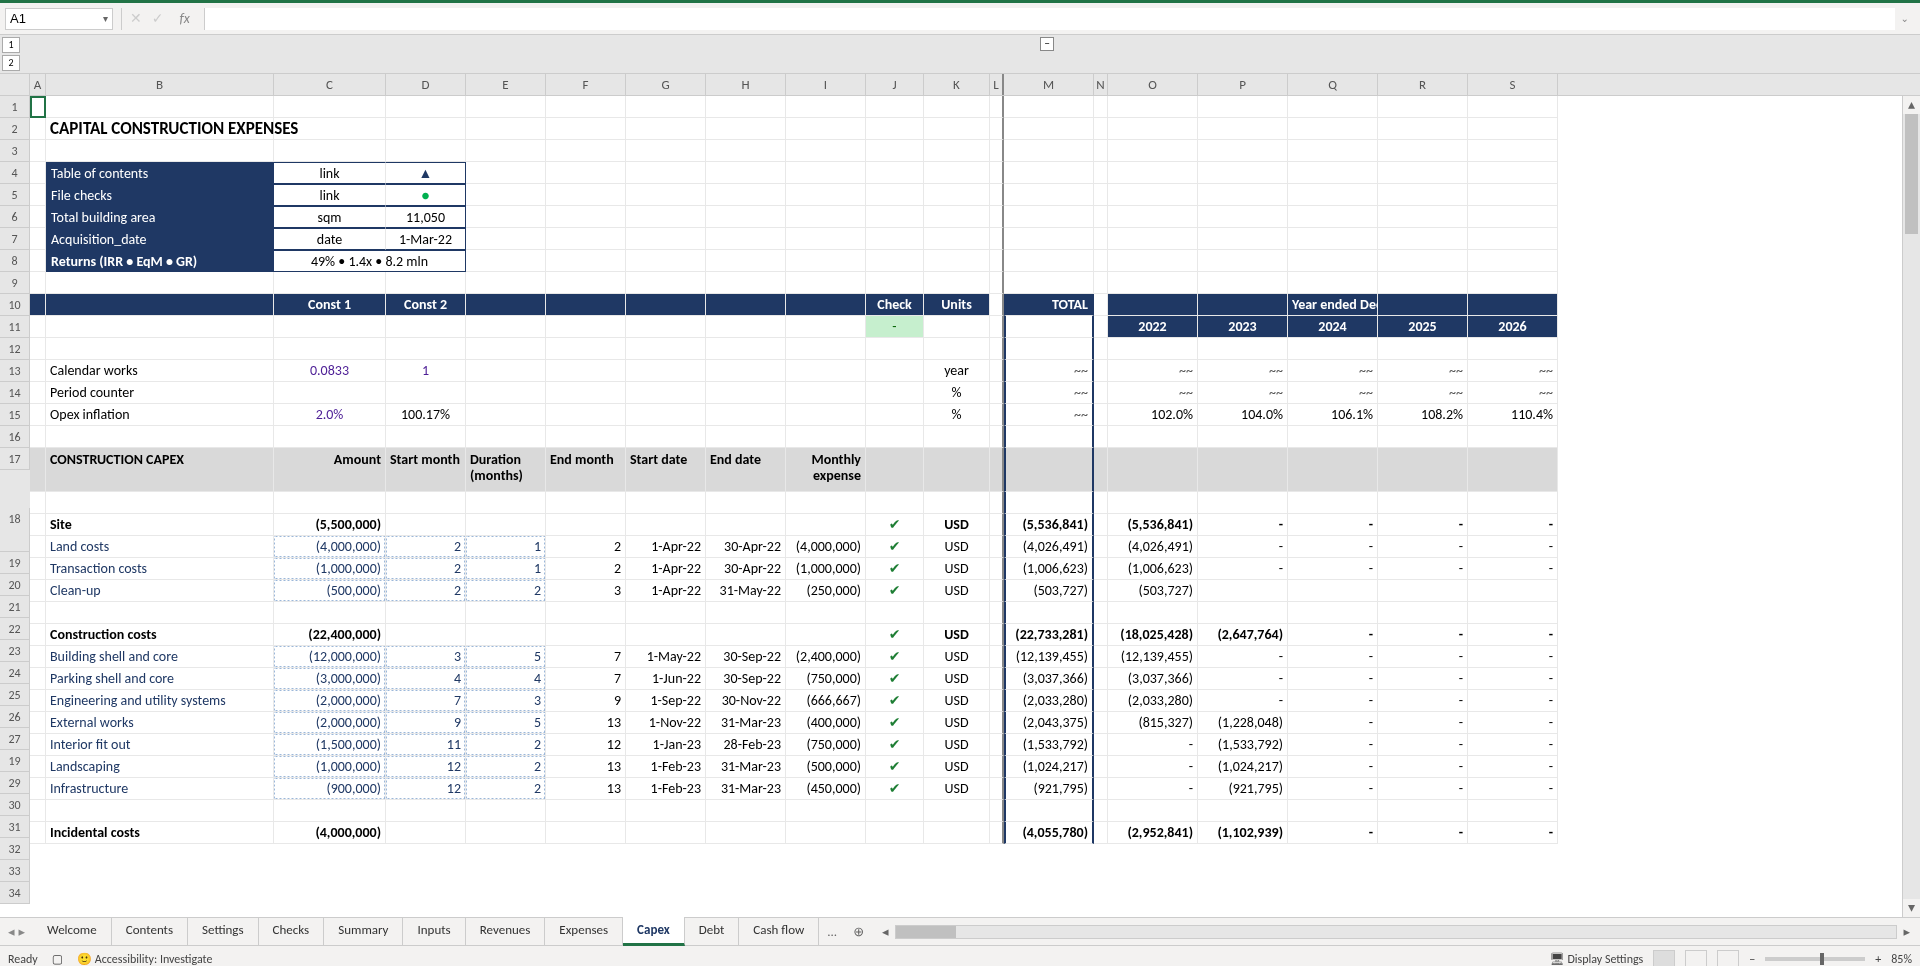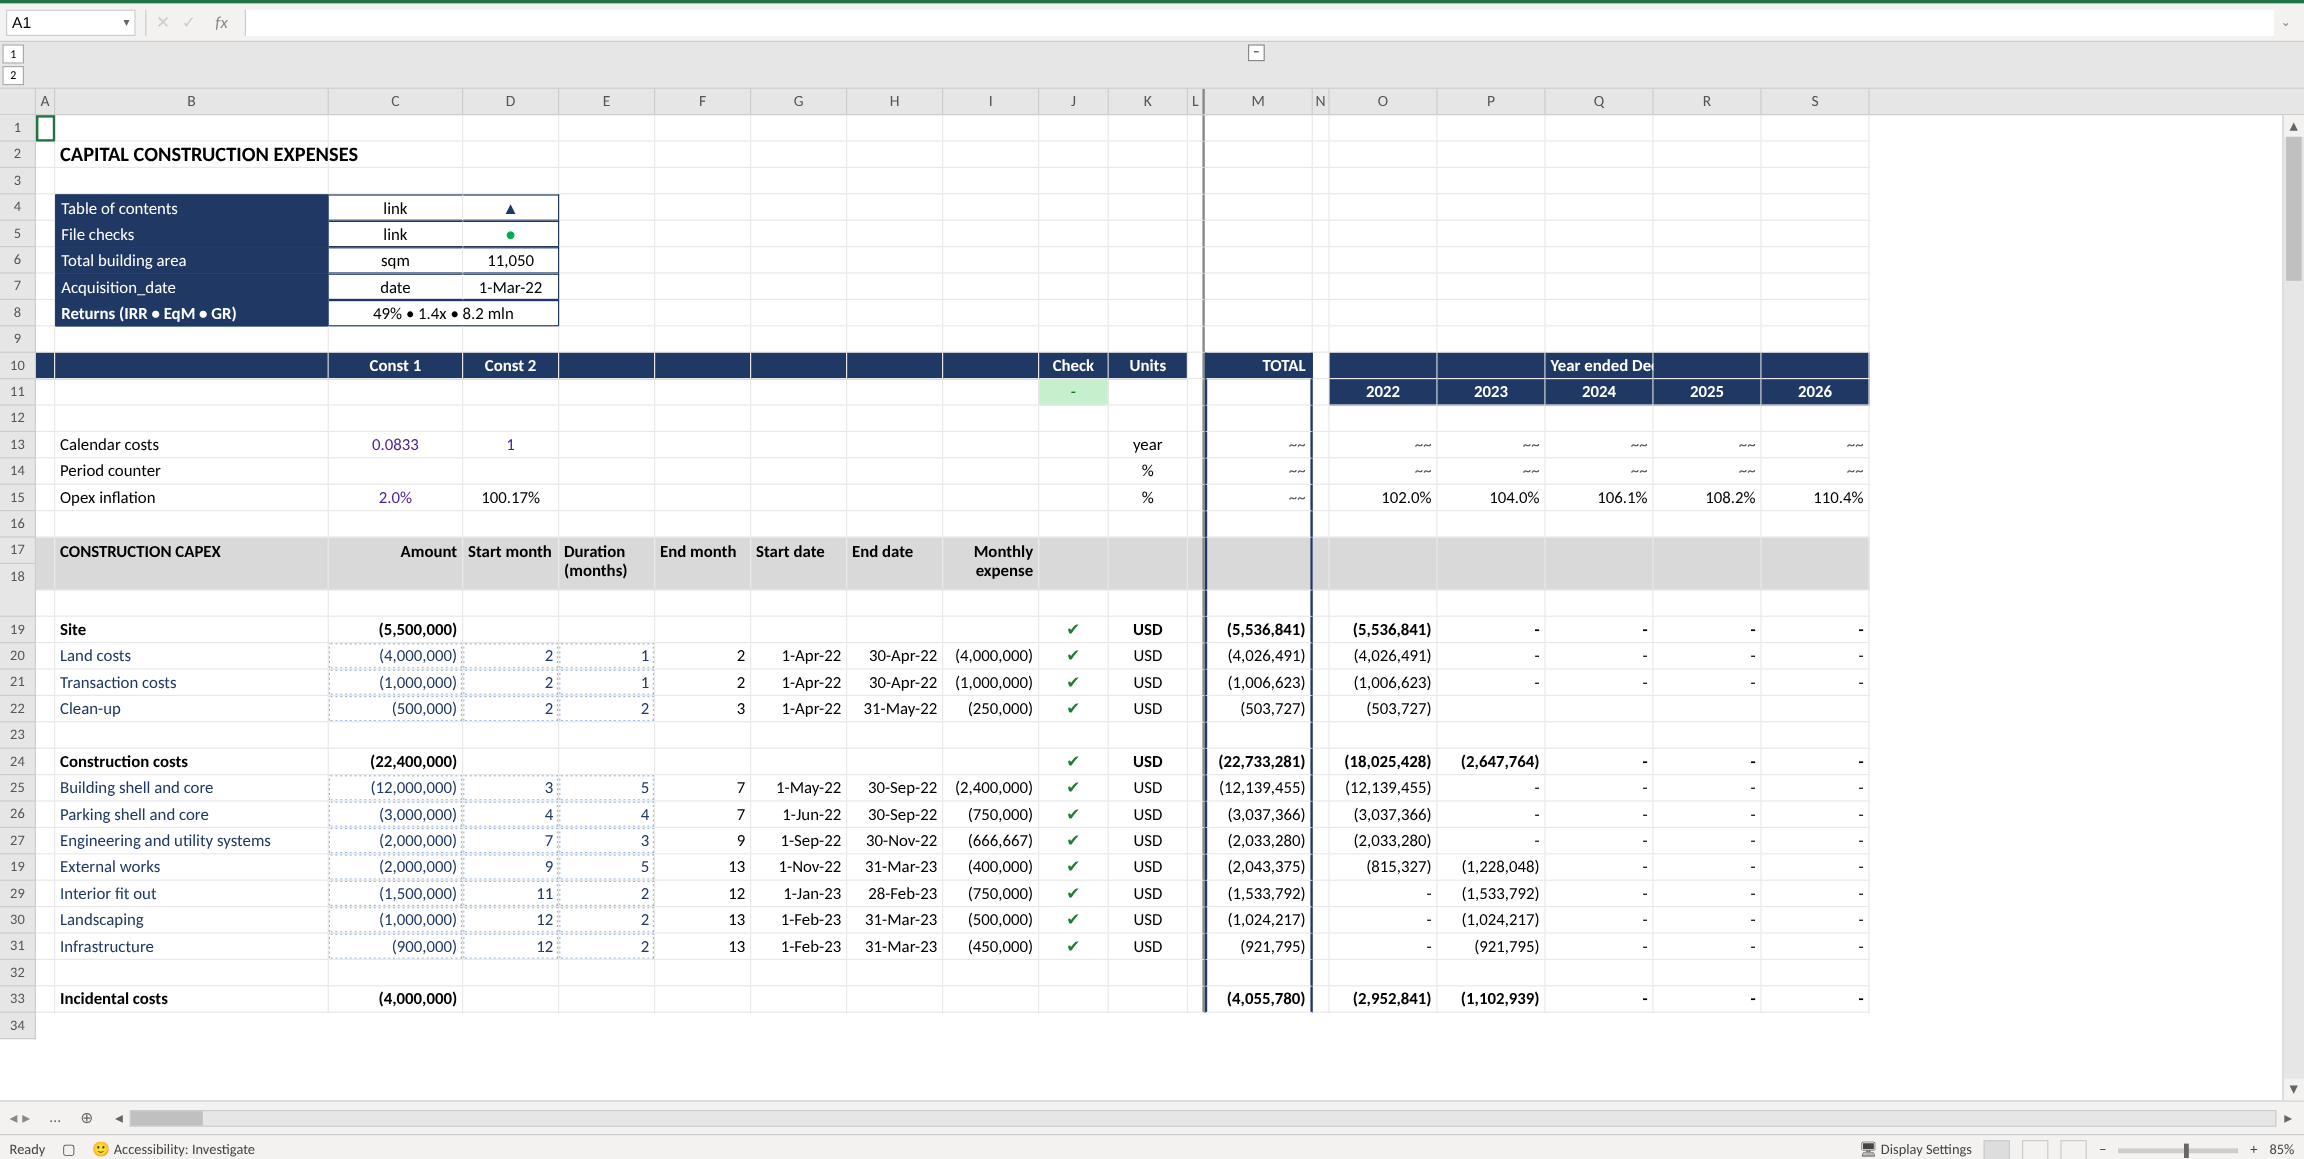--- a/index.html
+++ b/index.html
@@ -24,21 +24,21 @@
 .outline-left .ob { width: 18px; height: 16px; border: 1px solid #aaa; background: #fff; font-size: 10px; text-align: center; margin: 2px; }
 .outline-right { flex: 1; position: relative; height: 36px; }
 
 
 .grid-wrap { position: relative; height: calc(966px - 3px - 30px - 36px - 28px - 26px); overflow: hidden; }
 .col-headers { display: flex; background: #e6e6e6; border-bottom: 1px solid #ccc; height: 22px; position: sticky; top: 0; }
 .col-headers .sel-all { width: 30px; border-right: 1px solid #ccc; }
 .ch { border-right: 1px solid #ccc; text-align: center; font-size: 13px; color: #555; line-height: 22px; }
 .row-labels { position: absolute; left: 0; top: 22px; width: 30px; background: #e6e6e6; }
 .rl { height: 22px; border-bottom: 1px solid #ccc; border-right: 1px solid #ccc; text-align: center; font-size: 12px; color: #555; line-height: 22px; }
-.rl.r18 { height: 44px; }
+.rl.r18 { height: 44px; margin-top: 38px; }
 
 .cells { position: absolute; left: 30px; top: 22px; right: 0; }
 .row { display: flex; height: 22px; }
 .row.r18 { height: 44px; }
 .cell { border-right: 1px solid #e8e8e8; border-bottom: 1px solid #e8e8e8; padding: 0 4px; line-height: 22px; white-space: nowrap; overflow: hidden; }
 
 
 .cA { width: 16px; }
 .cB { width: 228px; }
 .cC { width: 112px; }
@@ -453,21 +453,21 @@
         <div class="cell cM total-col-l total-col-r"></div>
         <div class="cell cN"></div>
         <div class="cell cO"></div>
         <div class="cell cP"></div>
         <div class="cell cQ"></div>
         <div class="cell cR"></div>
         <div class="cell cS"></div>
       </div>
       <div class="row">
         <div class="cell cA"></div>
-        <div class="cell cB">   Calendar costs</div>
+        <div class="cell cB">   Calendar works</div>
         <div class="cell cC green-txt c-align">0.0833</div>
         <div class="cell cD green-txt c-align">1</div>
         <div class="cell cE"></div>
         <div class="cell cF"></div>
         <div class="cell cG"></div>
         <div class="cell cH"></div>
         <div class="cell cI"></div>
         <div class="cell cJ"></div>
         <div class="cell cK c-align">year</div>
         <div class="cell cL thick-r"></div>
@@ -908,20 +908,33 @@
       </div>
     <div class="arrow" style="position:absolute;bottom:0;width:100%;">▾</div>
   </div>
 </div>
 
 <div class="tab-strip">
   <div class="tab-nav">
     <span>◂</span>
     <span>▸</span>
   </div>
+  <div class="tabs" id="tabs">
+      <div class="tab">Welcome</div>
+      <div class="tab">Contents</div>
+      <div class="tab">Settings</div>
+      <div class="tab">Checks</div>
+      <div class="tab">Summary</div>
+      <div class="tab">Inputs</div>
+      <div class="tab">Revenues</div>
+      <div class="tab">Expenses</div>
+      <div class="tab active">Capex</div>
+      <div class="tab">Debt</div>
+      <div class="tab">Cash flow</div>
+    </div>
   <div class="tab-more">...</div>
   <div class="add-sheet">⊕</div>
   <div class="hsb">
     <span class="arrow">◂</span>
     <div class="track">
         <div class="thumb"></div>
       </div>
     <span class="arrow">▸</span>
   </div>
 </div>

